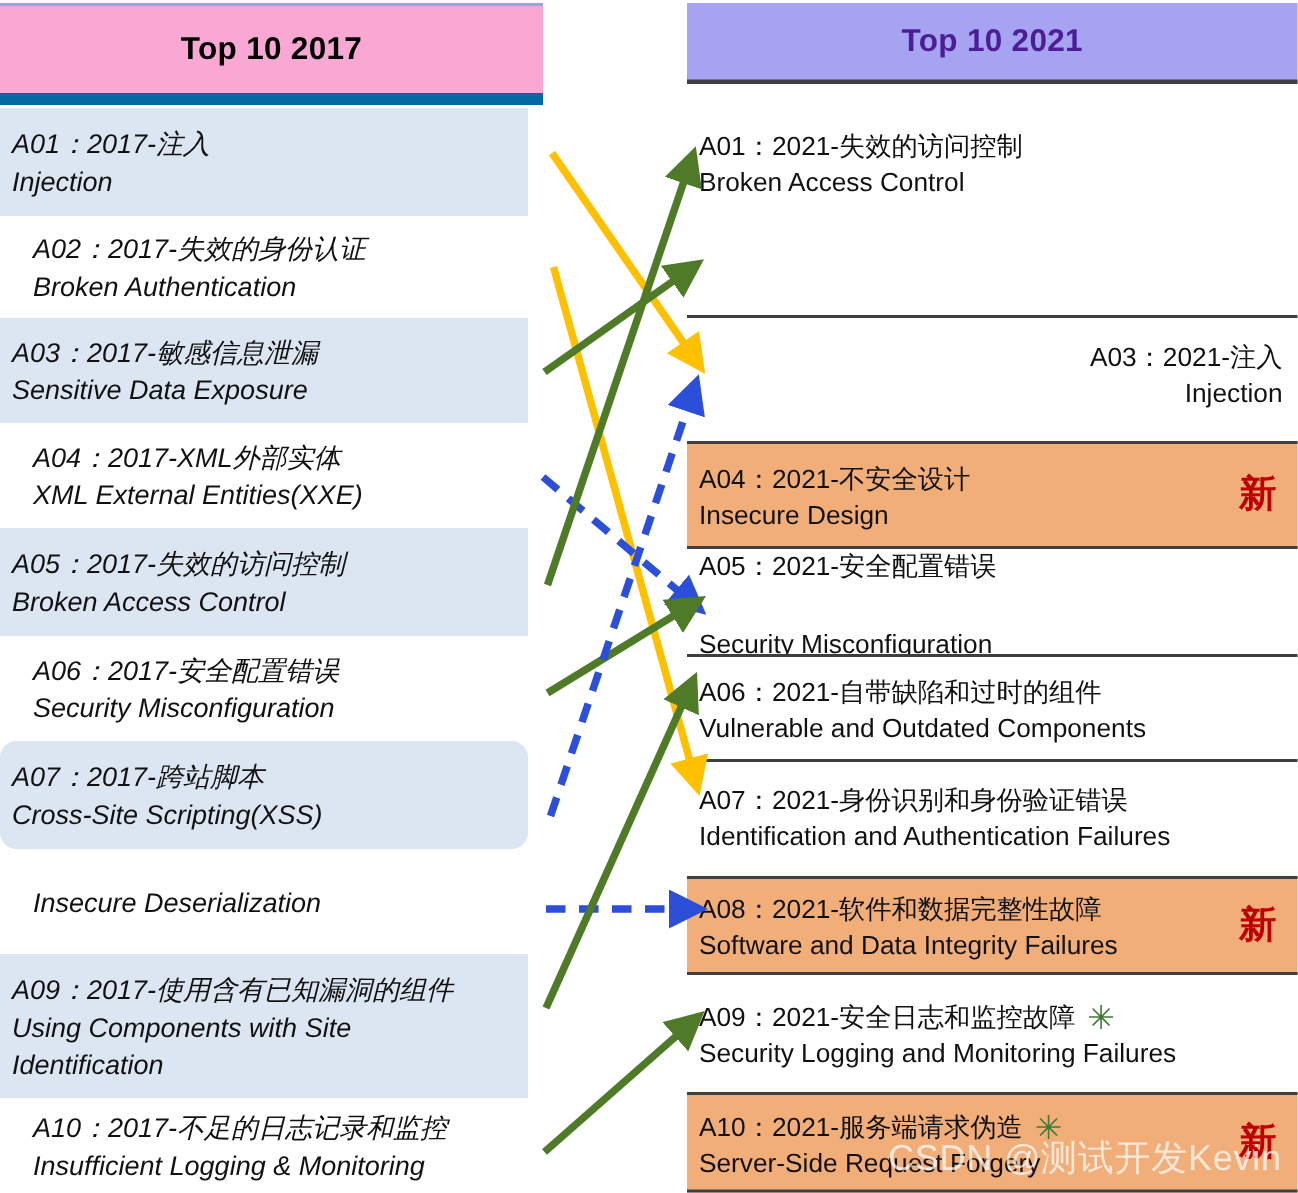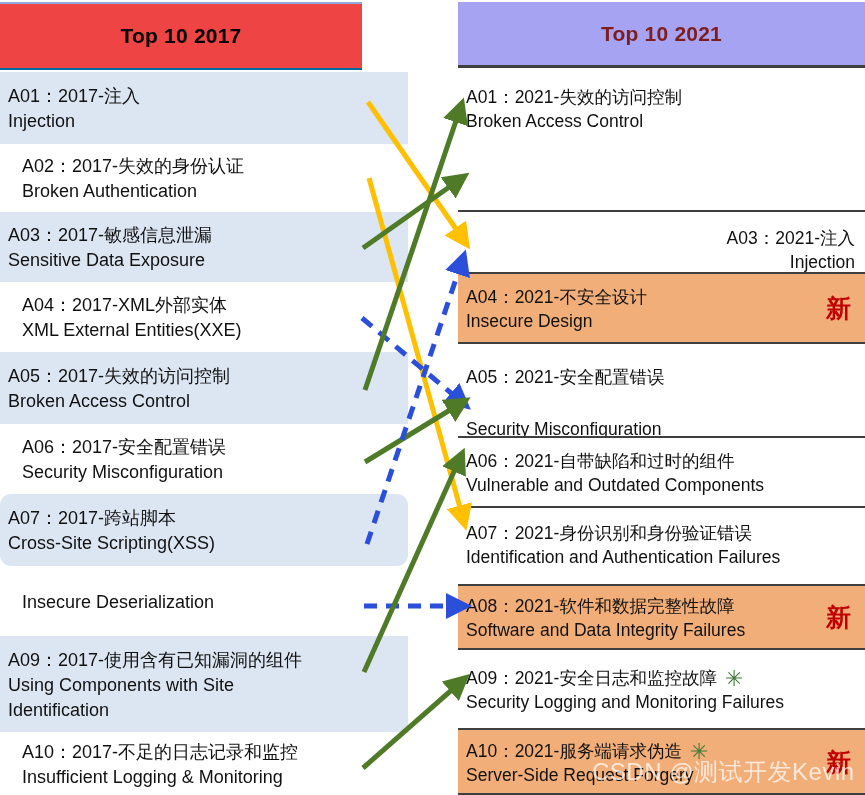--- a/index.html
+++ b/index.html
@@ -45,35 +45,35 @@
     justify-content: center;
     font-weight: bold;
     letter-spacing: 0.2px;
   }
   #header-2017 {
     position: absolute;
     left: 0px;
     top: 2px;
     width: 362px;
     height: 68px;
-    background: #ef4444;
+    background: #f9a8d4;
     border-top: 2px solid #8FAADC;
-    border-bottom: 2px solid #0369a1;
+    border-bottom: 8px solid #0369a1;
     color: #000000;
     font-size: 21px;
   }
   #header-2021 {
     position: absolute;
     left: 458px;
     top: 2px;
     width: 407px;
-    height: 66px;
+    height: 54px;
     background: #A6A3F3;
     border-bottom: 3px solid #3f3f3f;
-    color: #7f1d1d;
+    color: #4c1d95;
     font-size: 21px;
   }
 
   
   .row {
     position: absolute;
     box-sizing: border-box;
     padding: 6px 10px 4px 8px;
     display: flex;
     flex-direction: column;
@@ -82,21 +82,22 @@
   .row .ln {
     font-size: 18px;
     line-height: 25px;
     color: #111111;
     white-space: nowrap;
   }
   .row .ln.cn { letter-spacing: 0px; }
 
   .row-left {
     left: 0px;
-    width: 408px;
+    width: 352px;
+    font-style: italic;
   }
   .row-left.alt { background: #DCE6F2; }
   .row-left.plain { background: #ffffff; padding-left: 22px; }
 
   .row-right {
     left: 458px;
     width: 407px;
     border-top: 2px solid #3f3f3f;
   }
   .row-right.plain { background: #ffffff; }
@@ -210,21 +211,21 @@
   </div>
 
   <div class="row row-right plain nb" style="top:74px;  height:68px;">
     <div class="ln cn">A01：2021-失效的访问控制</div>
     <div class="ln">Broken Access Control</div>
   </div>
   <div class="row row-right plain" style="top:210px; height:76px;text-align:right;">
     <div class="ln cn">A03：2021-注入</div>
     <div class="ln">Injection</div>
   </div>
-  <div class="row row-right hl" style="top:272px; height:72px;">
+  <div class="row row-right hl" style="top:294px; height:72px;">
     <div class="ln cn">A04：2021-不安全设计</div>
     <div class="ln">Insecure Design</div>
     <div class="badge-new">新</div>
   </div>
   <div class="row row-right plain nb" style="top:368px; height:68px;gap:28px;">
     <div class="ln cn">A05：2021-安全配置错误</div>
     <div class="ln">Security Misconfiguration</div>
   </div>
   <div class="row row-right plain" style="top:436px; height:70px;">
     <div class="ln cn">A06：2021-自带缺陷和过时的组件</div>

